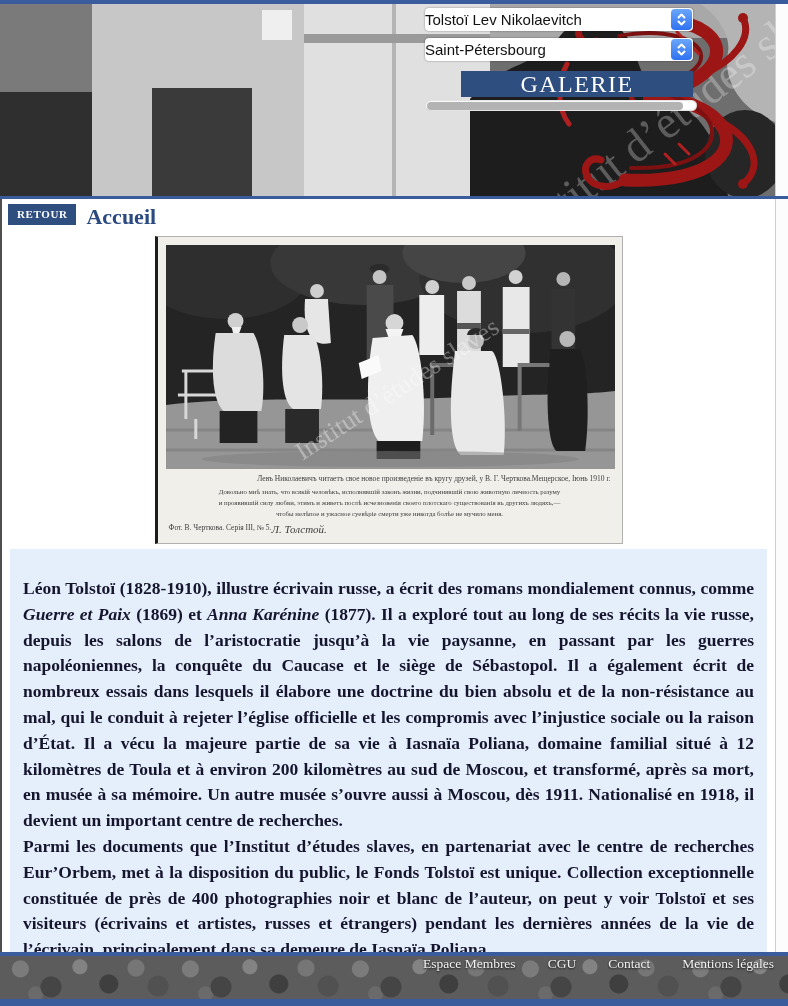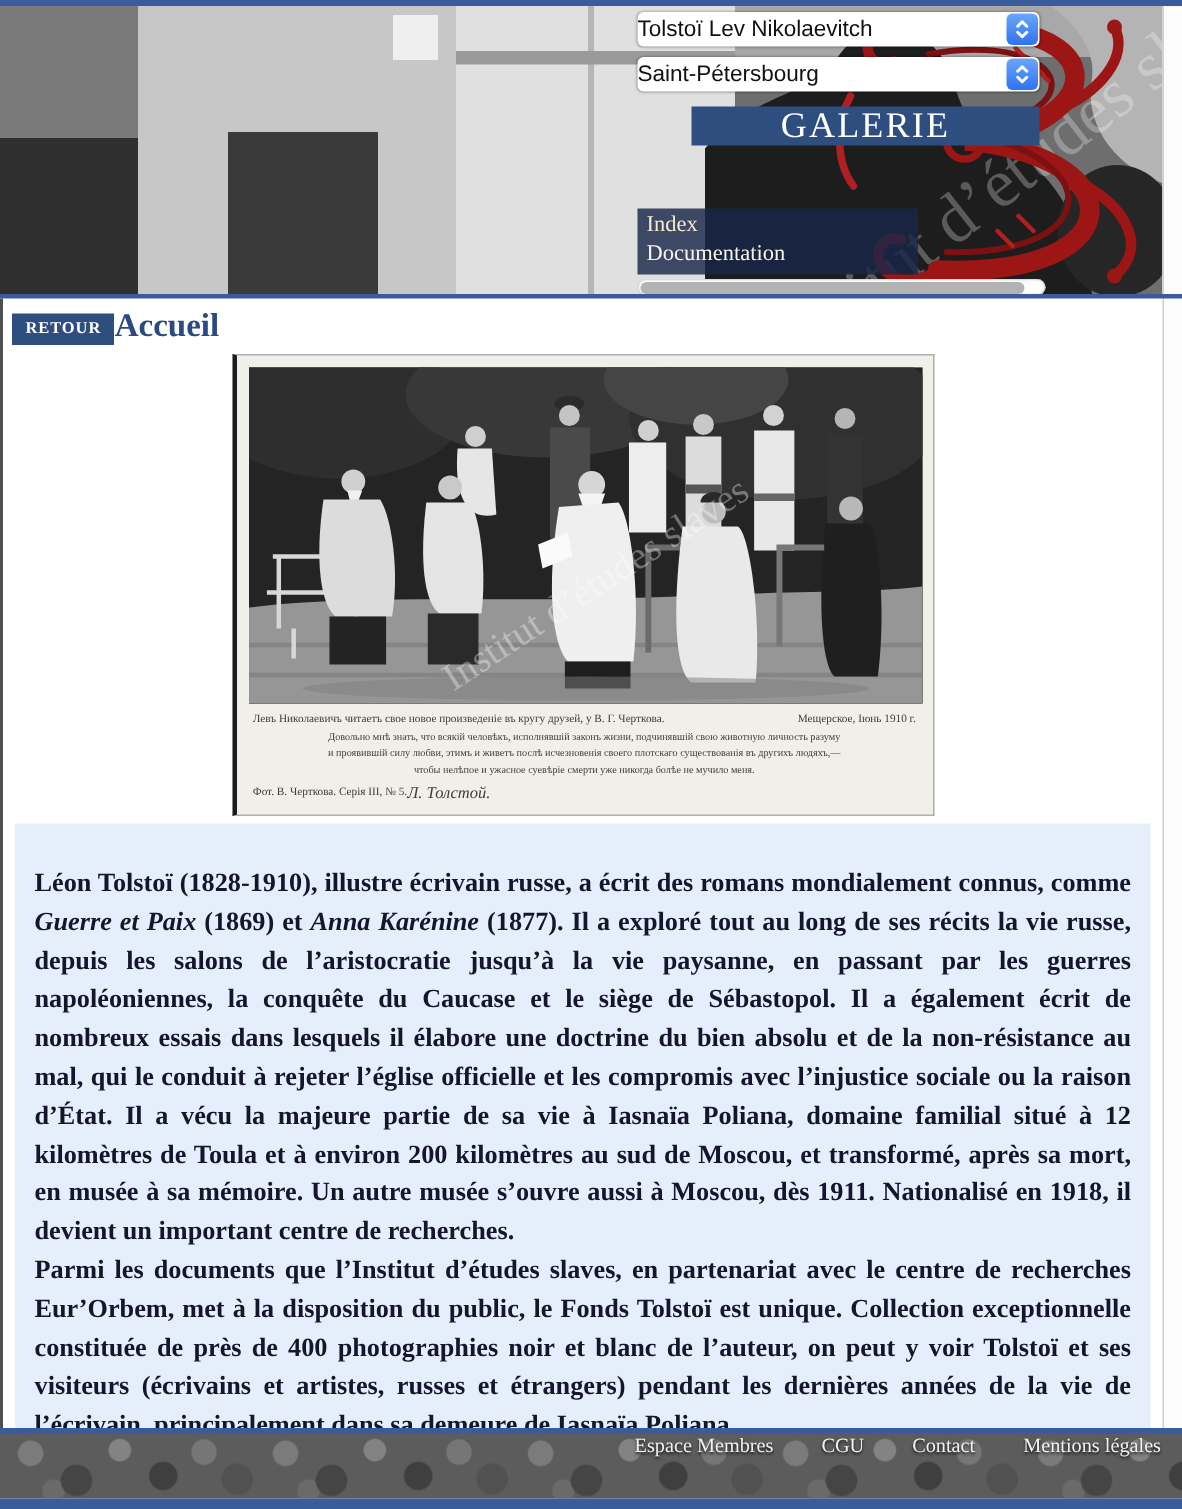--- a/index.html
+++ b/index.html
@@ -44,33 +44,33 @@
     position:relative;box-shadow:inset 0 0 2px #999;cursor:pointer;}
   .hscroll-thumb{position:absolute;left:2px;top:1.5px;height:8px;width:256px;background:#b3b3b3;border-radius:5px;}
 
   
   .right-strip{position:absolute;top:4px;right:0;width:12px;height:948px;background:#fcfcfc;
     border-left:1px solid #cfcfcf;z-index:25;}
 
   
   .content{position:absolute;top:199px;left:0;width:775px;height:753px;overflow:hidden;
     background:#fff;border-left:2px solid #4f4f4f;box-sizing:border-box;}
-  .breadcrumb-row{display:flex;align-items:flex-end;padding:5px 0 0 6px;}
+  .breadcrumb-row{display:flex;align-items:flex-start;gap:10px;padding:5px 0 0 6px;}
   .retour-btn{background:#2e4e80;color:#fff;border:none;cursor:pointer;
     font-family:"Liberation Serif",serif;font-weight:bold;font-size:11px;letter-spacing:.6px;
     padding:4px 9px 5px;}
   .accueil{color:#2a4a80;font-weight:bold;font-size:22px;}
 
   
   .photo-card{width:468px;margin:6px auto 0;background:#f1efe9;
     border:1px solid #b0b0b0;border-left:3px solid #1c1c1c;
     padding:8px 8px 0;box-sizing:border-box;}
   .photo-svg{display:block;width:449px;height:224px;background:#222;}
   .caption{color:#3d3d3d;padding:5px 3px 8px;}
-  .cap-top{display:flex;justify-content:space-between;font-size:7.5px;}
+  .cap-top{display:flex;justify-content:flex-end;font-size:7.5px;}
   .cap-quote{text-align:center;font-size:6.8px;line-height:9px;margin-top:2px;padding:0 8px;}
   .cap-quote.first{margin-top:4px;}
   .cap-bottom{display:flex;font-size:7.5px;margin-top:5px;}
   .cap-sig{font-style:italic;font-size:11px;}
 
   
   .article-panel{margin:5px 8px 0;background:#e5eefb;
     padding:27px 13px 60px;box-sizing:border-box;
     text-align:justify;font-weight:bold;font-size:17.5px;line-height:25.8px;color:#15152e;}
   .article-panel p{margin:0;}
@@ -154,24 +154,20 @@
     <div class="select">
       <span>Saint-Pétersbourg</span>
       <span class="stepper">
         <svg width="11" height="15" viewBox="0 0 11 15" aria-hidden="true">
           <polyline points="2.5,5.5 5.5,2.5 8.5,5.5" fill="none" stroke="#fff" stroke-width="2" stroke-linecap="round" stroke-linejoin="round"></polyline>
           <polyline points="2.5,9.5 5.5,12.5 8.5,9.5" fill="none" stroke="#fff" stroke-width="2" stroke-linecap="round" stroke-linejoin="round"></polyline>
         </svg>
       </span>
     </div>
     <div class="galerie-btn">GALERIE</div>
-    <div class="nav-links">
-      <a class="nav-link">Index</a>
-      <a class="nav-link alt">Documentation</a>
-    </div>
     <div class="hscroll">
       <div class="hscroll-thumb"></div>
     </div>
   </div>
 </header>
 
 <div class="header-divider"></div>
 <div class="right-strip"></div>
 
 <main class="content">

